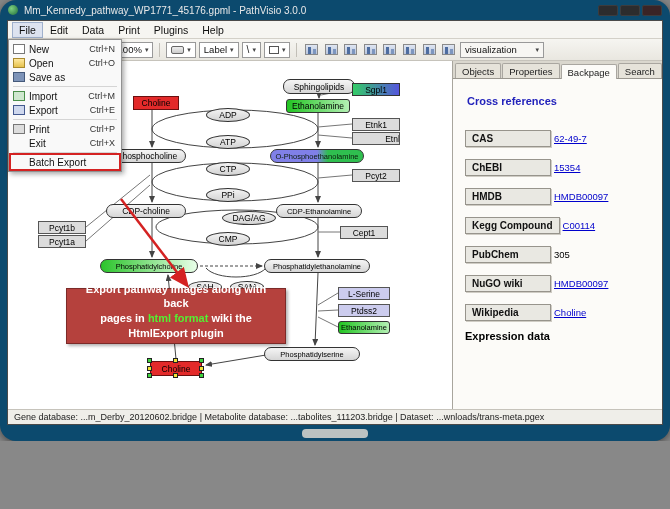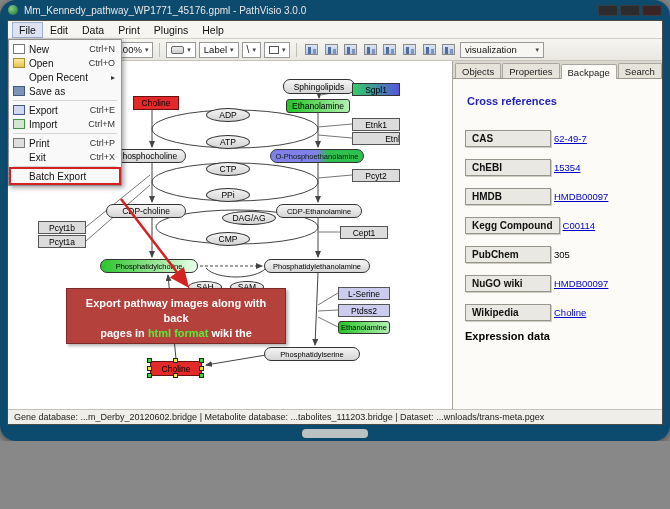--- a/index.html
+++ b/index.html
@@ -222,20 +222,21 @@
             <path d="M78,180 L142,124"></path>
             <path d="M330,232 L310,244"></path>
             <path d="M330,249 L310,250"></path>
             <path d="M330,266 L310,256"></path>
           </g>
         </svg>
 
         <div class="callout">
           <span>Export pathway images along with back</span>
           <span><span>pages in </span><span class="hl-green">html format</span><span> wiki the</span></span>
+          <span>HtmlExport plugin</span>
         </div>
       <div class="node n-rounded" style="left: 275px; top: 18px; width: 72px; height: 15px;">Sphingolipids</div>
           <div class="node n-genegrad" style="left: 344px; top: 22px; width: 48px; height: 13px;">Sgpl1</div>
           <div class="node n-red" style="left: 125px; top: 35px; width: 46px; height: 14px;">Choline</div>
           <div class="node n-green" style="left: 278px; top: 38px; width: 64px; height: 14px;">Ethanolamine</div>
           <div class="node n-gene" style="left: 344px; top: 57px; width: 48px; height: 13px;">Etnk1</div>
           <div class="node n-gene" style="left: 344px; top: 71px; width: 48px; height: 13px; padding-left: 40px;">Etnk2</div>
           <div class="node n-ellipse" style="left: 198px; top: 47px; width: 44px; height: 14px;">ADP</div>
           <div class="node n-ellipse" style="left: 198px; top: 74px; width: 44px; height: 14px;">ATP</div>
           <div class="node n-rounded" style="left: 100px; top: 88px; width: 78px; height: 14px;">Phosphocholine</div>
@@ -304,38 +305,33 @@
         <span class="fm-icon ic-new"></span>
         <span class="fm-label">New</span>
         <span class="fm-shortcut">Ctrl+N</span>
       </div>
       <div class="fm-item">
         <span class="fm-icon ic-open"></span>
         <span class="fm-label">Open</span>
         <span class="fm-shortcut">Ctrl+O</span>
       </div>
       <div class="fm-item">
-        <span class="fm-icon"></span>
-        <span class="fm-label">Open Recent</span>
-        <span class="fm-sub">▸</span>
-      </div>
-      <div class="fm-item">
         <span class="fm-icon ic-saveas"></span>
         <span class="fm-label">Save as</span>
       </div>
       <div class="fm-sep"></div>
+      <div class="fm-item">
+        <span class="fm-icon ic-import"></span>
+        <span class="fm-label">Import</span>
+        <span class="fm-shortcut">Ctrl+M</span>
+      </div>
       <div class="fm-item">
         <span class="fm-icon ic-export"></span>
         <span class="fm-label">Export</span>
         <span class="fm-shortcut">Ctrl+E</span>
-      </div>
-      <div class="fm-item">
-        <span class="fm-icon ic-import"></span>
-        <span class="fm-label">Import</span>
-        <span class="fm-shortcut">Ctrl+M</span>
       </div>
       <div class="fm-sep"></div>
       <div class="fm-item">
         <span class="fm-icon ic-print"></span>
         <span class="fm-label">Print</span>
         <span class="fm-shortcut">Ctrl+P</span>
       </div>
       <div class="fm-item">
         <span class="fm-icon"></span>
         <span class="fm-label">Exit</span>

